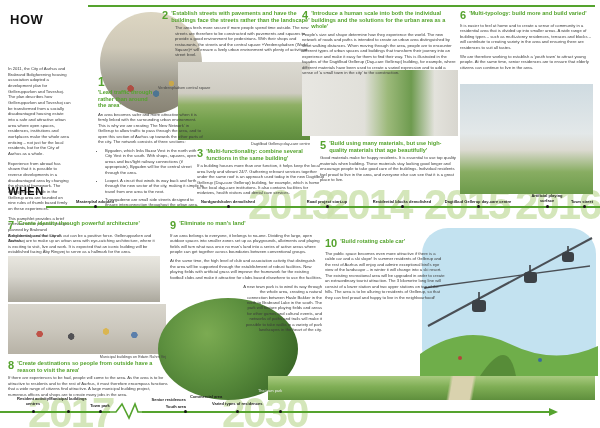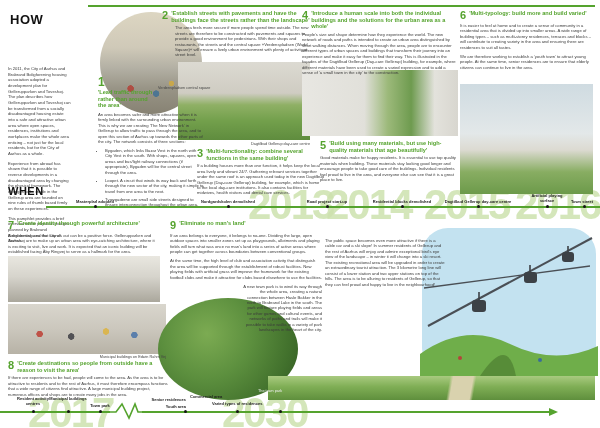--- a/index.html
+++ b/index.html
@@ -176,20 +176,24 @@
     <div class="bodytxt">
       <p>If an area belongs to everyone, it belongs to no-one. Dividing the large, open outdoor spaces into smaller zones set up as playgrounds, allotments and playing fields will turn what was once no man's land into a series of active areas where people can get together across boundaries between conventional groups.</p>
       <p>At the same time, the high level of club and association activity that distinguish the area will be supported through the establishment of robust facilities. New playing fields with artificial grass will improve the framework for the existing football clubs and make it attractive for clubs based elsewhere to use the facilities.</p>
       <p style="margin-left:72px;width:80px;text-align:right;">A new town park is to wind its way through the whole area, creating a natural connection between Hasle Bakker in the north to Brabrand Lake in the south. The park will feature playing fields and areas for other games and cultural events, and networks of paths and trails will make it possible to take walks in a variety of park landscapes in the heart of the city.</p>
     </div>
   </div>
   <div class="abs photo ph-tree" style="left:158px;top:298px;width:140px;height:102px;"></div>
   <div class="abs cap z6" style="left:258px;top:389px;width:42px;color:#eee;">The town park</div>
 
   <div class="abs z4" style="left:325px;top:238px;width:120px;">
+    <div class="sec-head">
+      <span class="num sm">10</span>
+      <span class="title">'Build rotating cable car'</span>
+    </div>
     <div class="bodytxt">The public space becomes even more attractive if there is a cable car and a ski slope! In summer residents of Gellerup and the rest of Aarhus will enjoy and admire exceptional bird's eye view of the landscape – in winter it will change into a ski resort. The existing recreational area will be upgraded in order to create an extraordinary tourist attraction. The 3 kilometre long line will consist of a lower station and two upper stations on top of the hills. The area is to be alluring to residents of Gellerup, so that they can feel proud and happy to live in the neighbourhood!</div>
   </div>
   <div class="abs photo" style="left:420px;top:226px;width:178px;height:150px;">
     <svg width="178" height="150" viewBox="0 0 178 150">
       <rect x="2" y="2" width="174" height="146" rx="26" fill="#c3e2f0"></rect>
       <line x1="8" y1="100" x2="172" y2="12" stroke="#4a4f55" stroke-width="2"></line>
       <line x1="4" y1="62" x2="170" y2="40" stroke="#4a4f55" stroke-width="1.4"></line>
       <g fill="#3c4146">
         <rect x="52" y="74" width="14" height="12" rx="3"></rect>
           <line x1="59" y1="66" x2="59" y2="74" stroke="#3c4146" stroke-width="1.6"></line>

